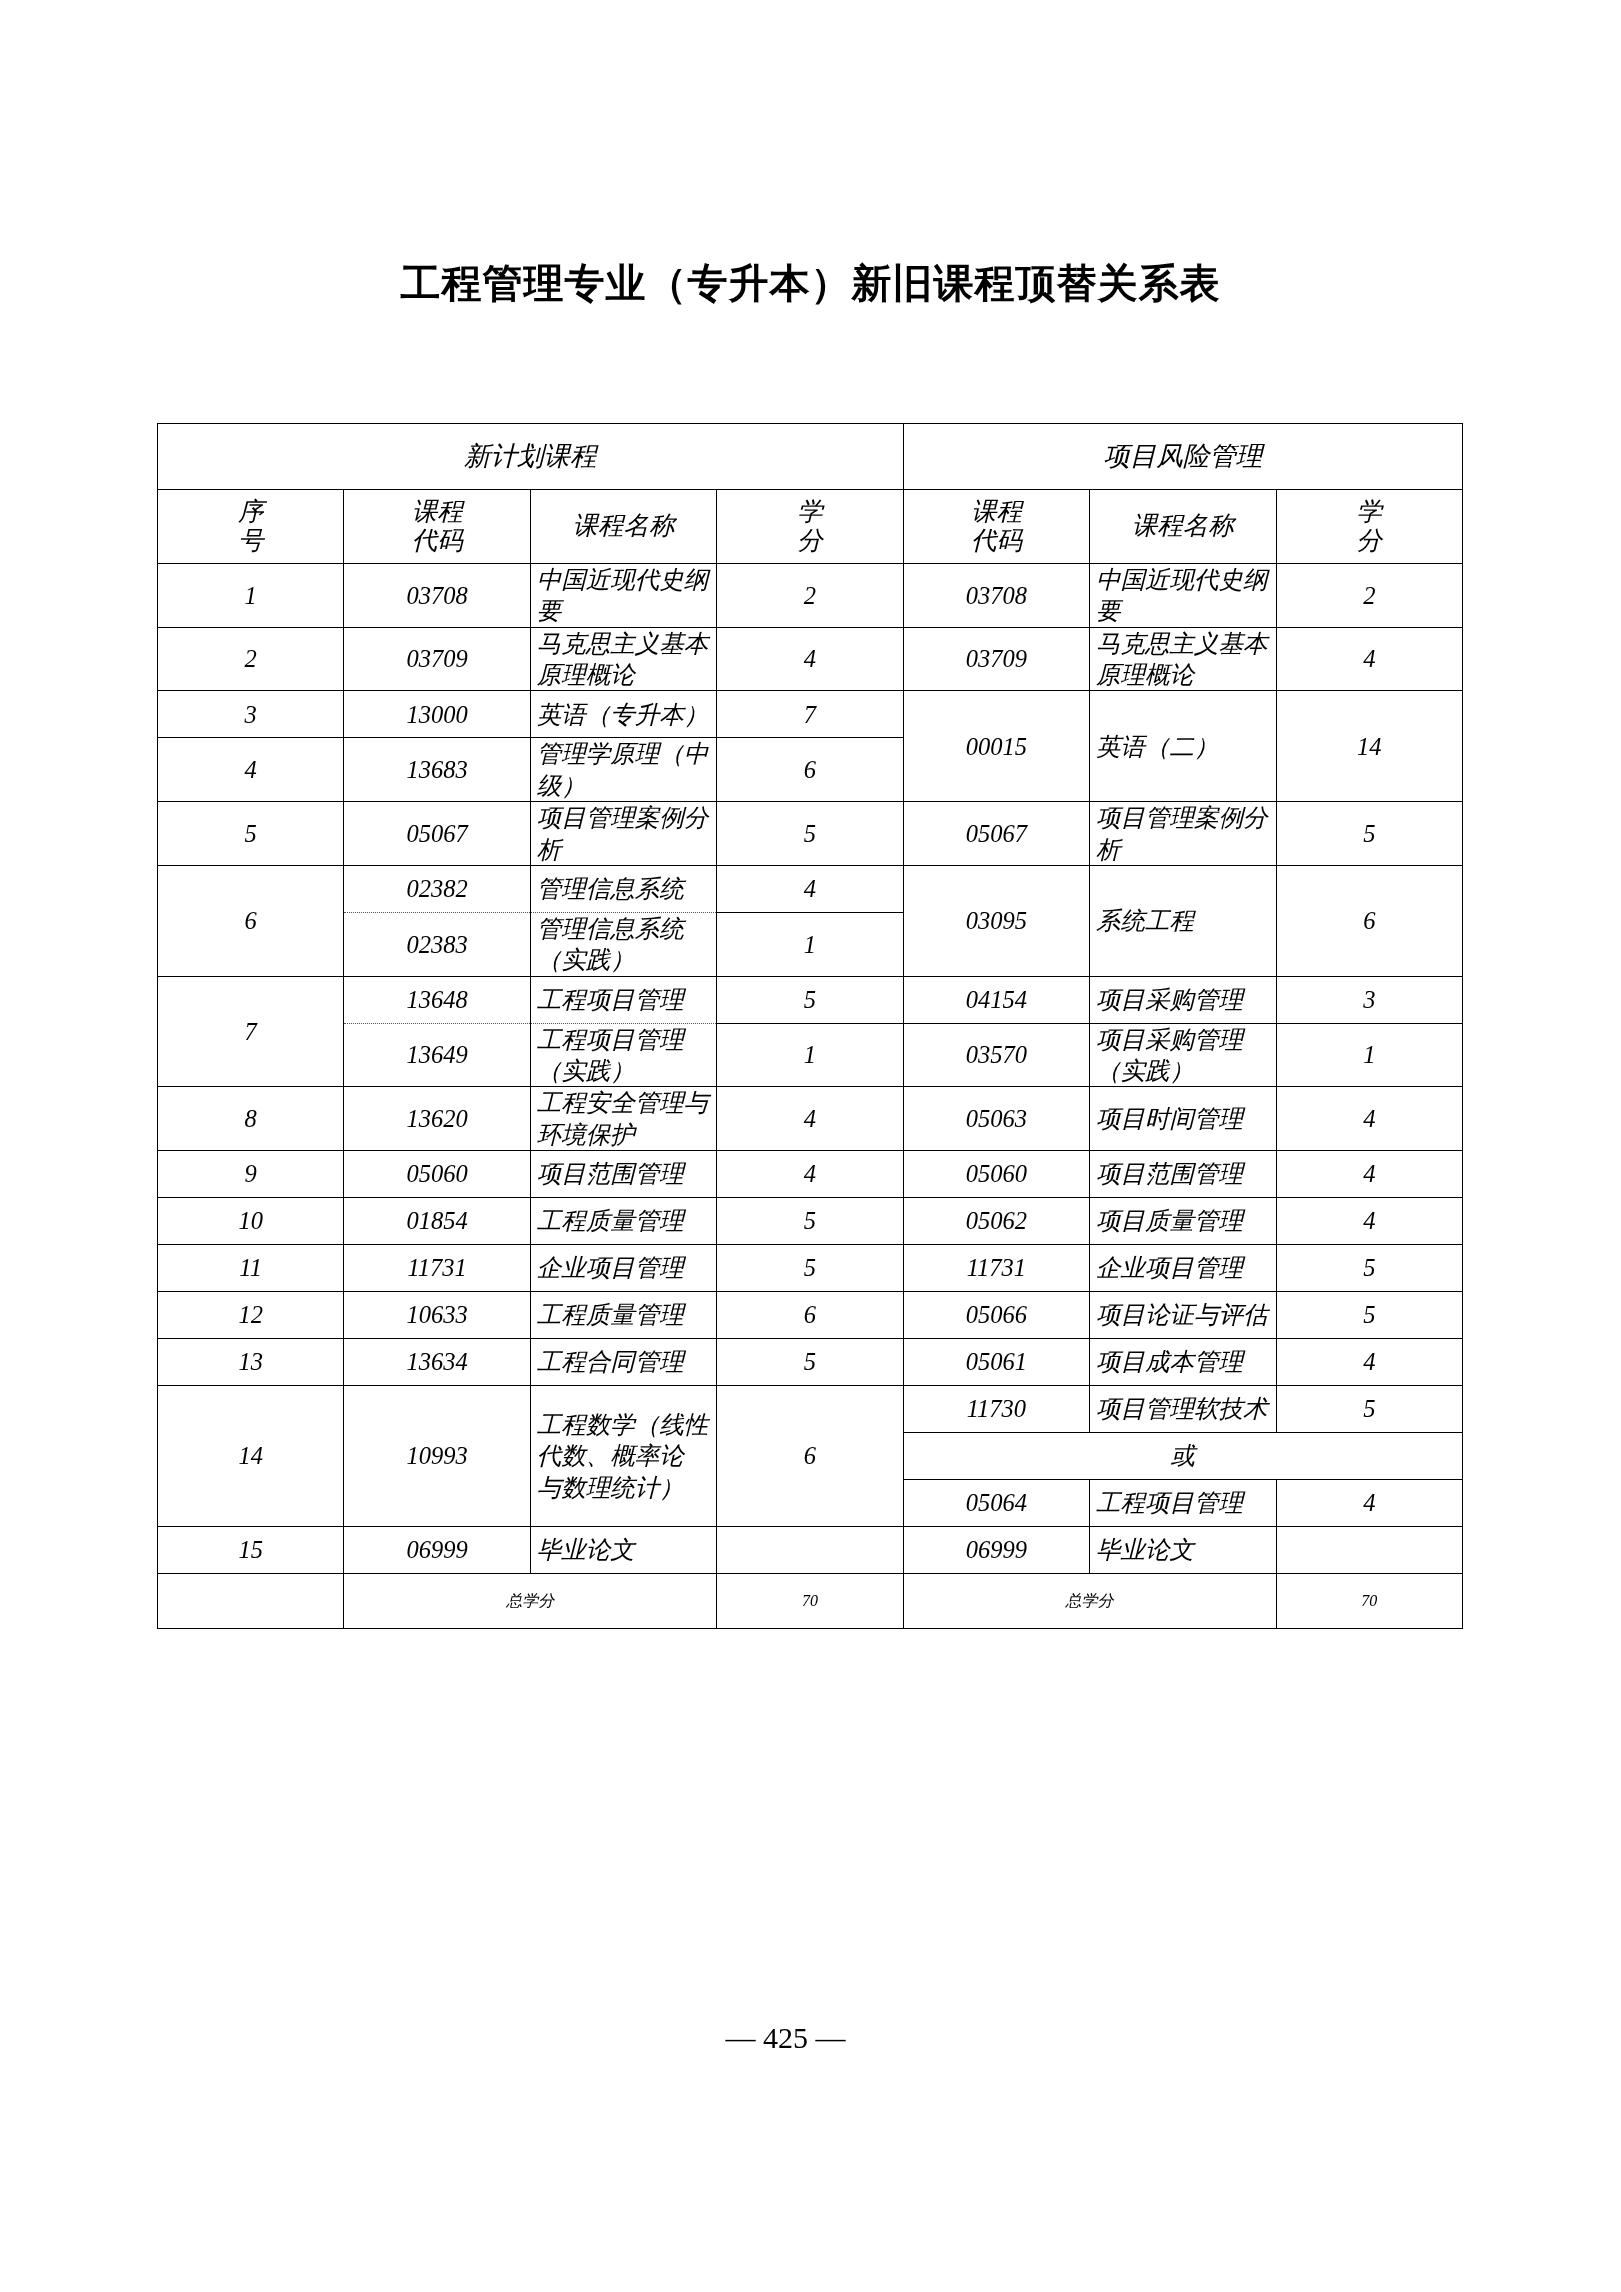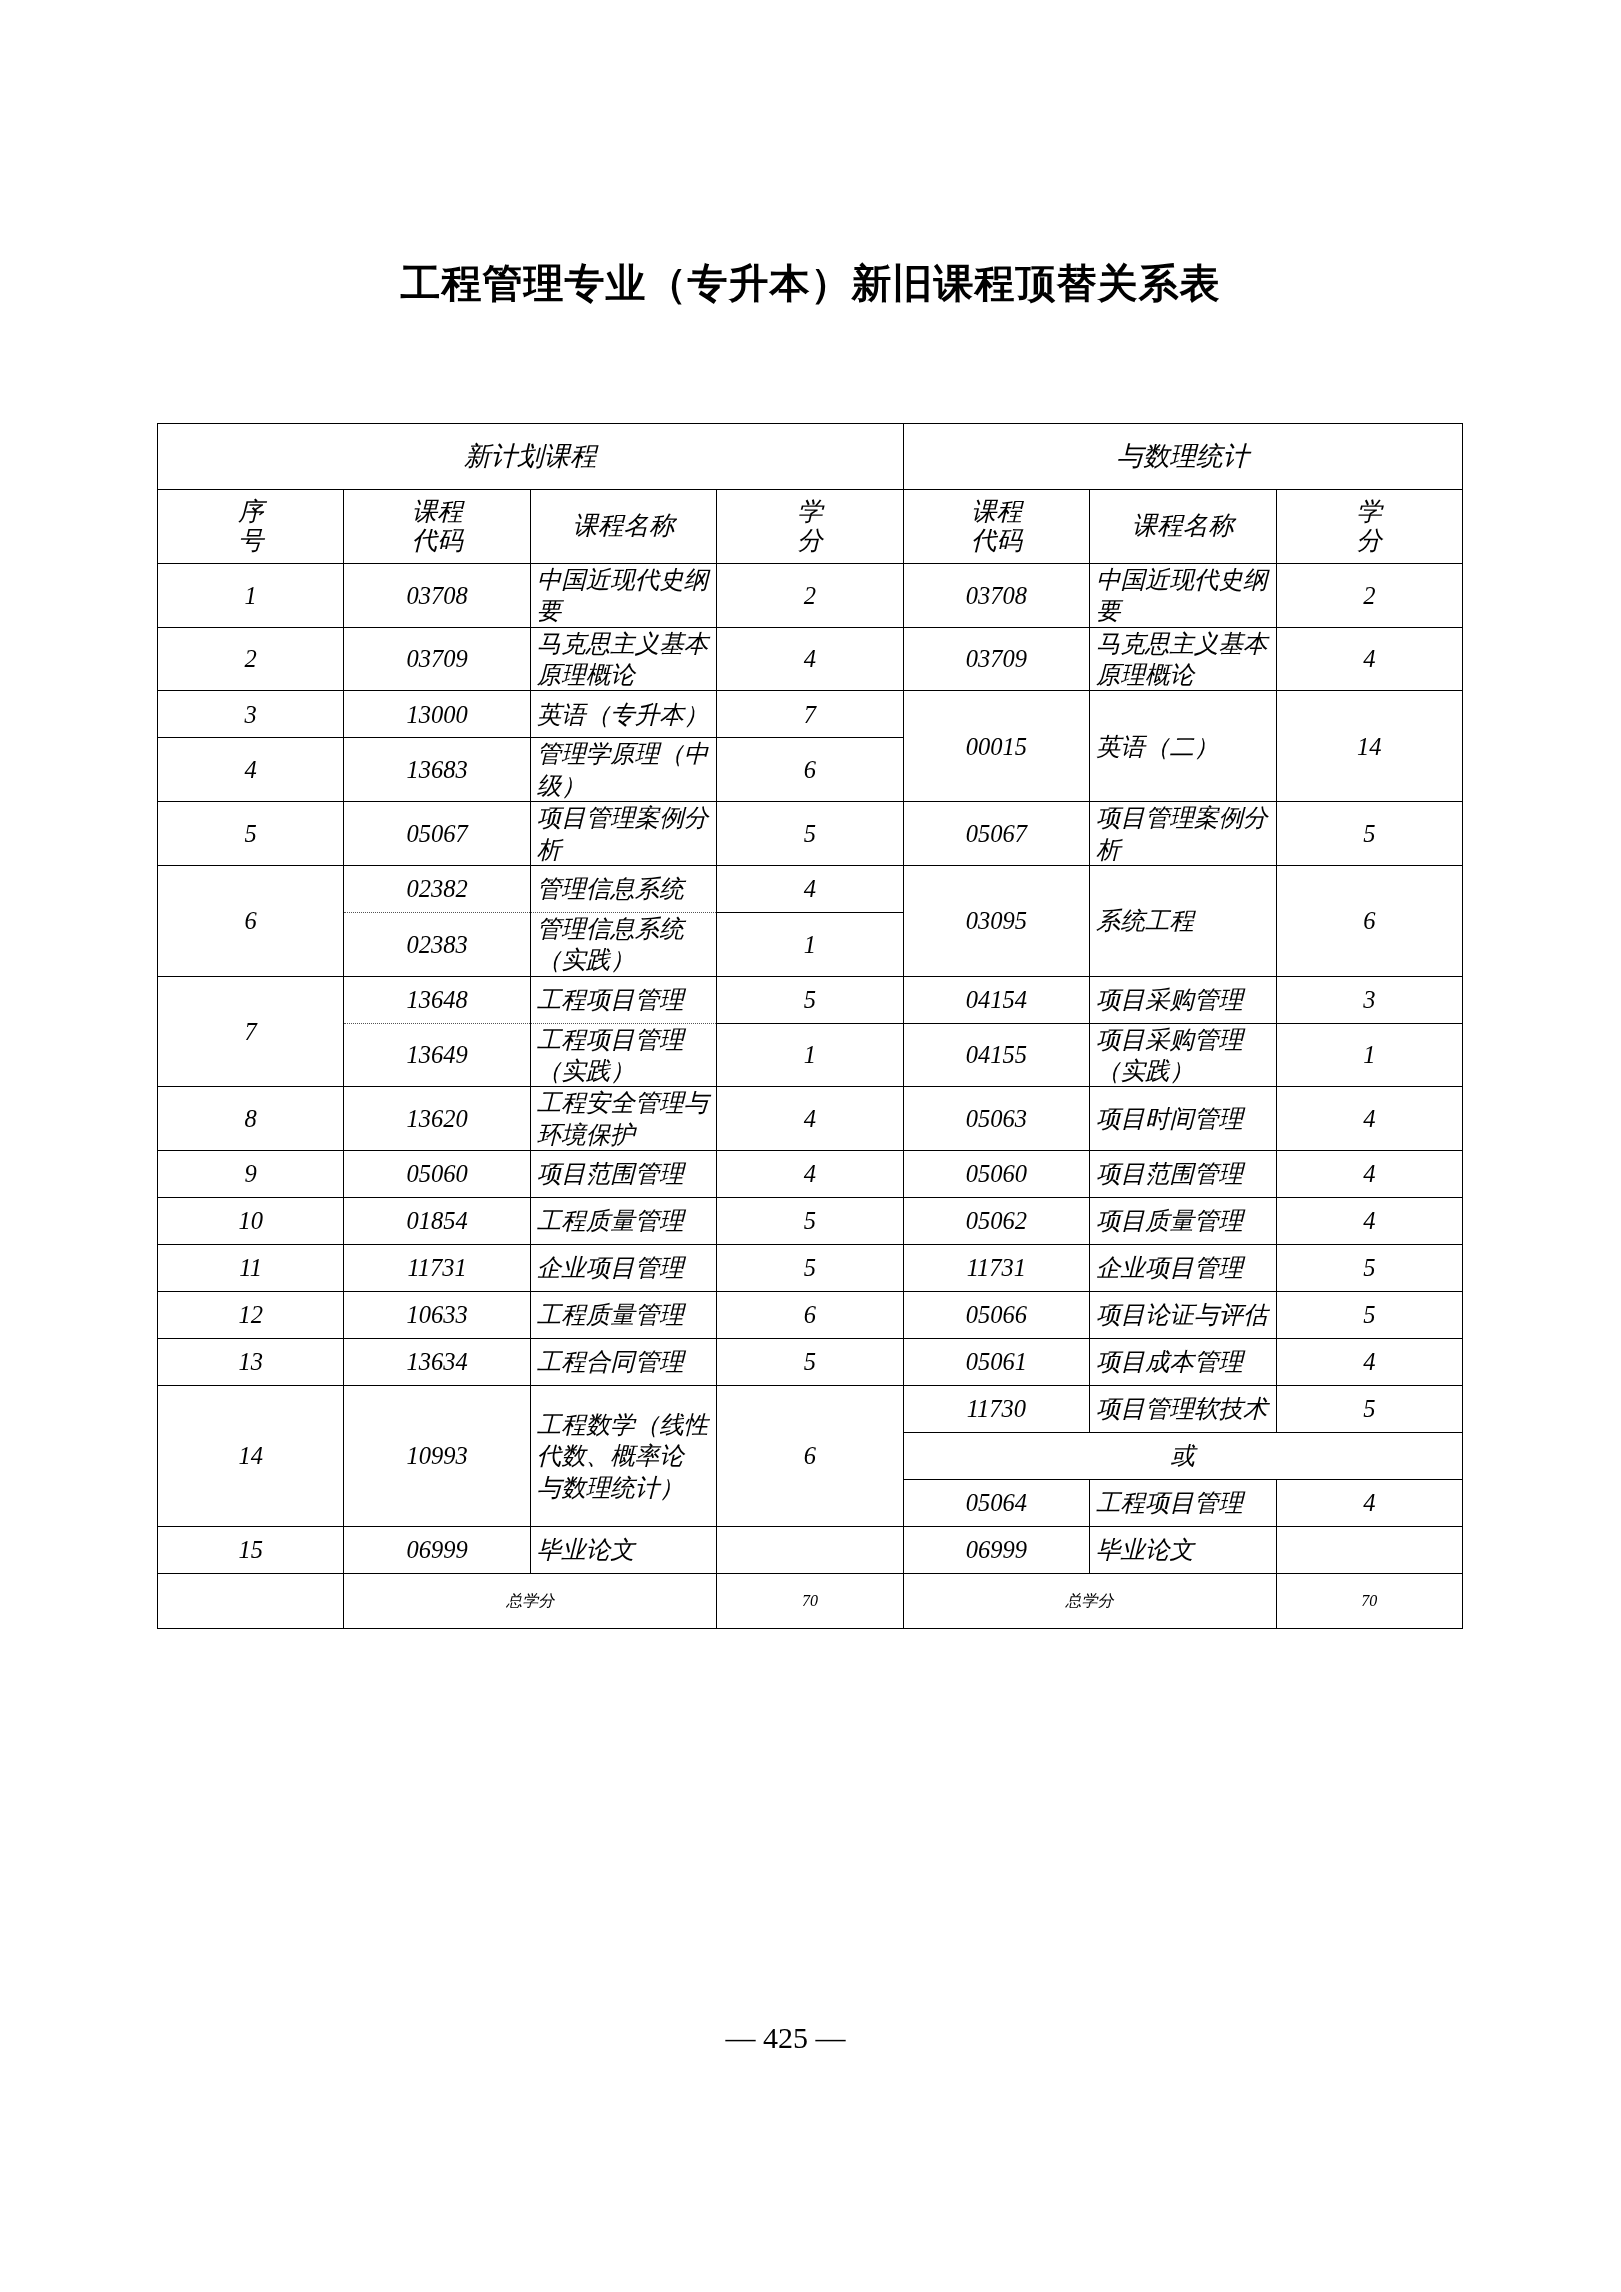--- a/index.html
+++ b/index.html
@@ -131,21 +131,21 @@
   <div class="title-block">
     <div class="doc-title">工程管理专业（专升本）新旧课程顶替关系表</div>
   </div>
 
   <div class="table-wrap">
     <table class="course-table">
 
       <tbody>
           <tr class="grp-head">
         <td colspan="4">新计划课程</td>
-        <td colspan="3">与数理统计</td>
+        <td colspan="3">项目风险管理</td>
       </tr>
 
       <tr class="col-head">
         <td class="c-seq">
           <span class="head-stack">序</span>
           <span class="head-stack">号</span>
         </td>
         <td class="c-code">
           <span class="head-stack">课程</span>
           <span class="head-stack">代码</span>
@@ -236,21 +236,21 @@
         <td class="c-cred">5</td>
         <td class="c-code2">04154</td>
         <td class="c-name2">项目采购管理</td>
         <td class="c-cred2">3</td>
       </tr>
 
       <tr class="data-row">
         <td class="c-code dotted-top">13649</td>
         <td class="c-name dotted-top">工程项目管理（实践）</td>
         <td class="c-cred">1</td>
-        <td class="c-code2">04155</td>
+        <td class="c-code2">03570</td>
         <td class="c-name2">项目采购管理（实践）</td>
         <td class="c-cred2">1</td>
       </tr>
 
       <tr class="data-row">
         <td class="c-seq">8</td>
         <td class="c-code">13620</td>
         <td class="c-name">工程安全管理与环境保护</td>
         <td class="c-cred">4</td>
         <td class="c-code2">05063</td>

